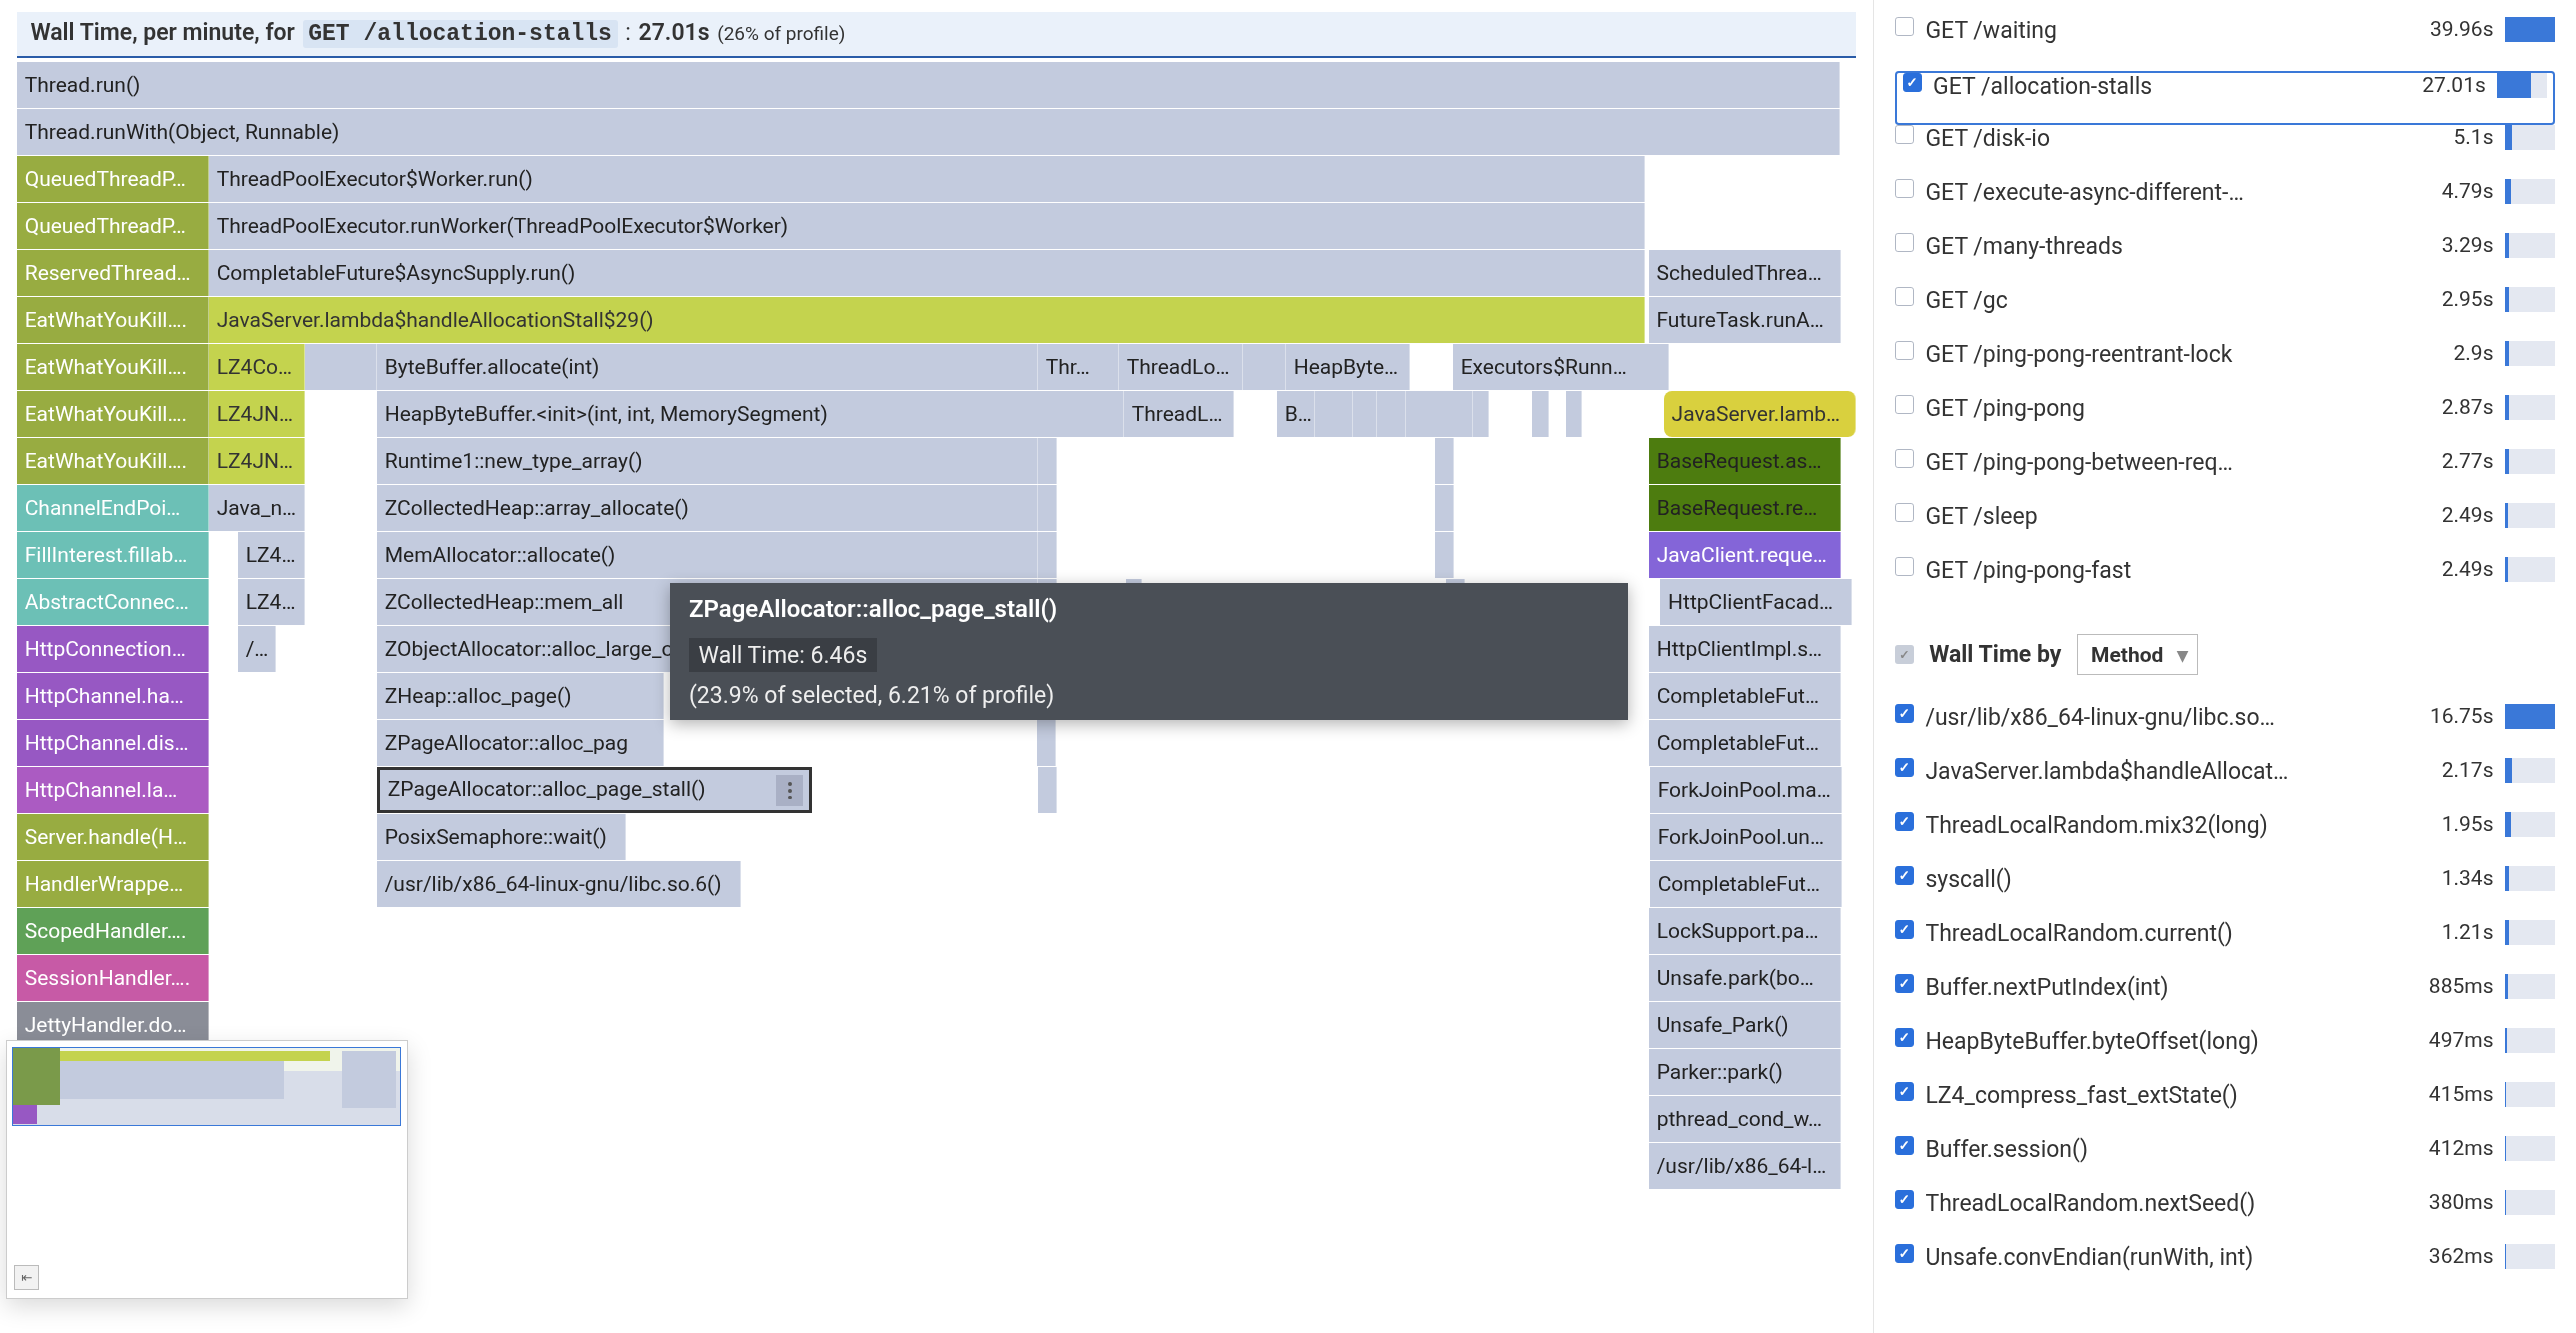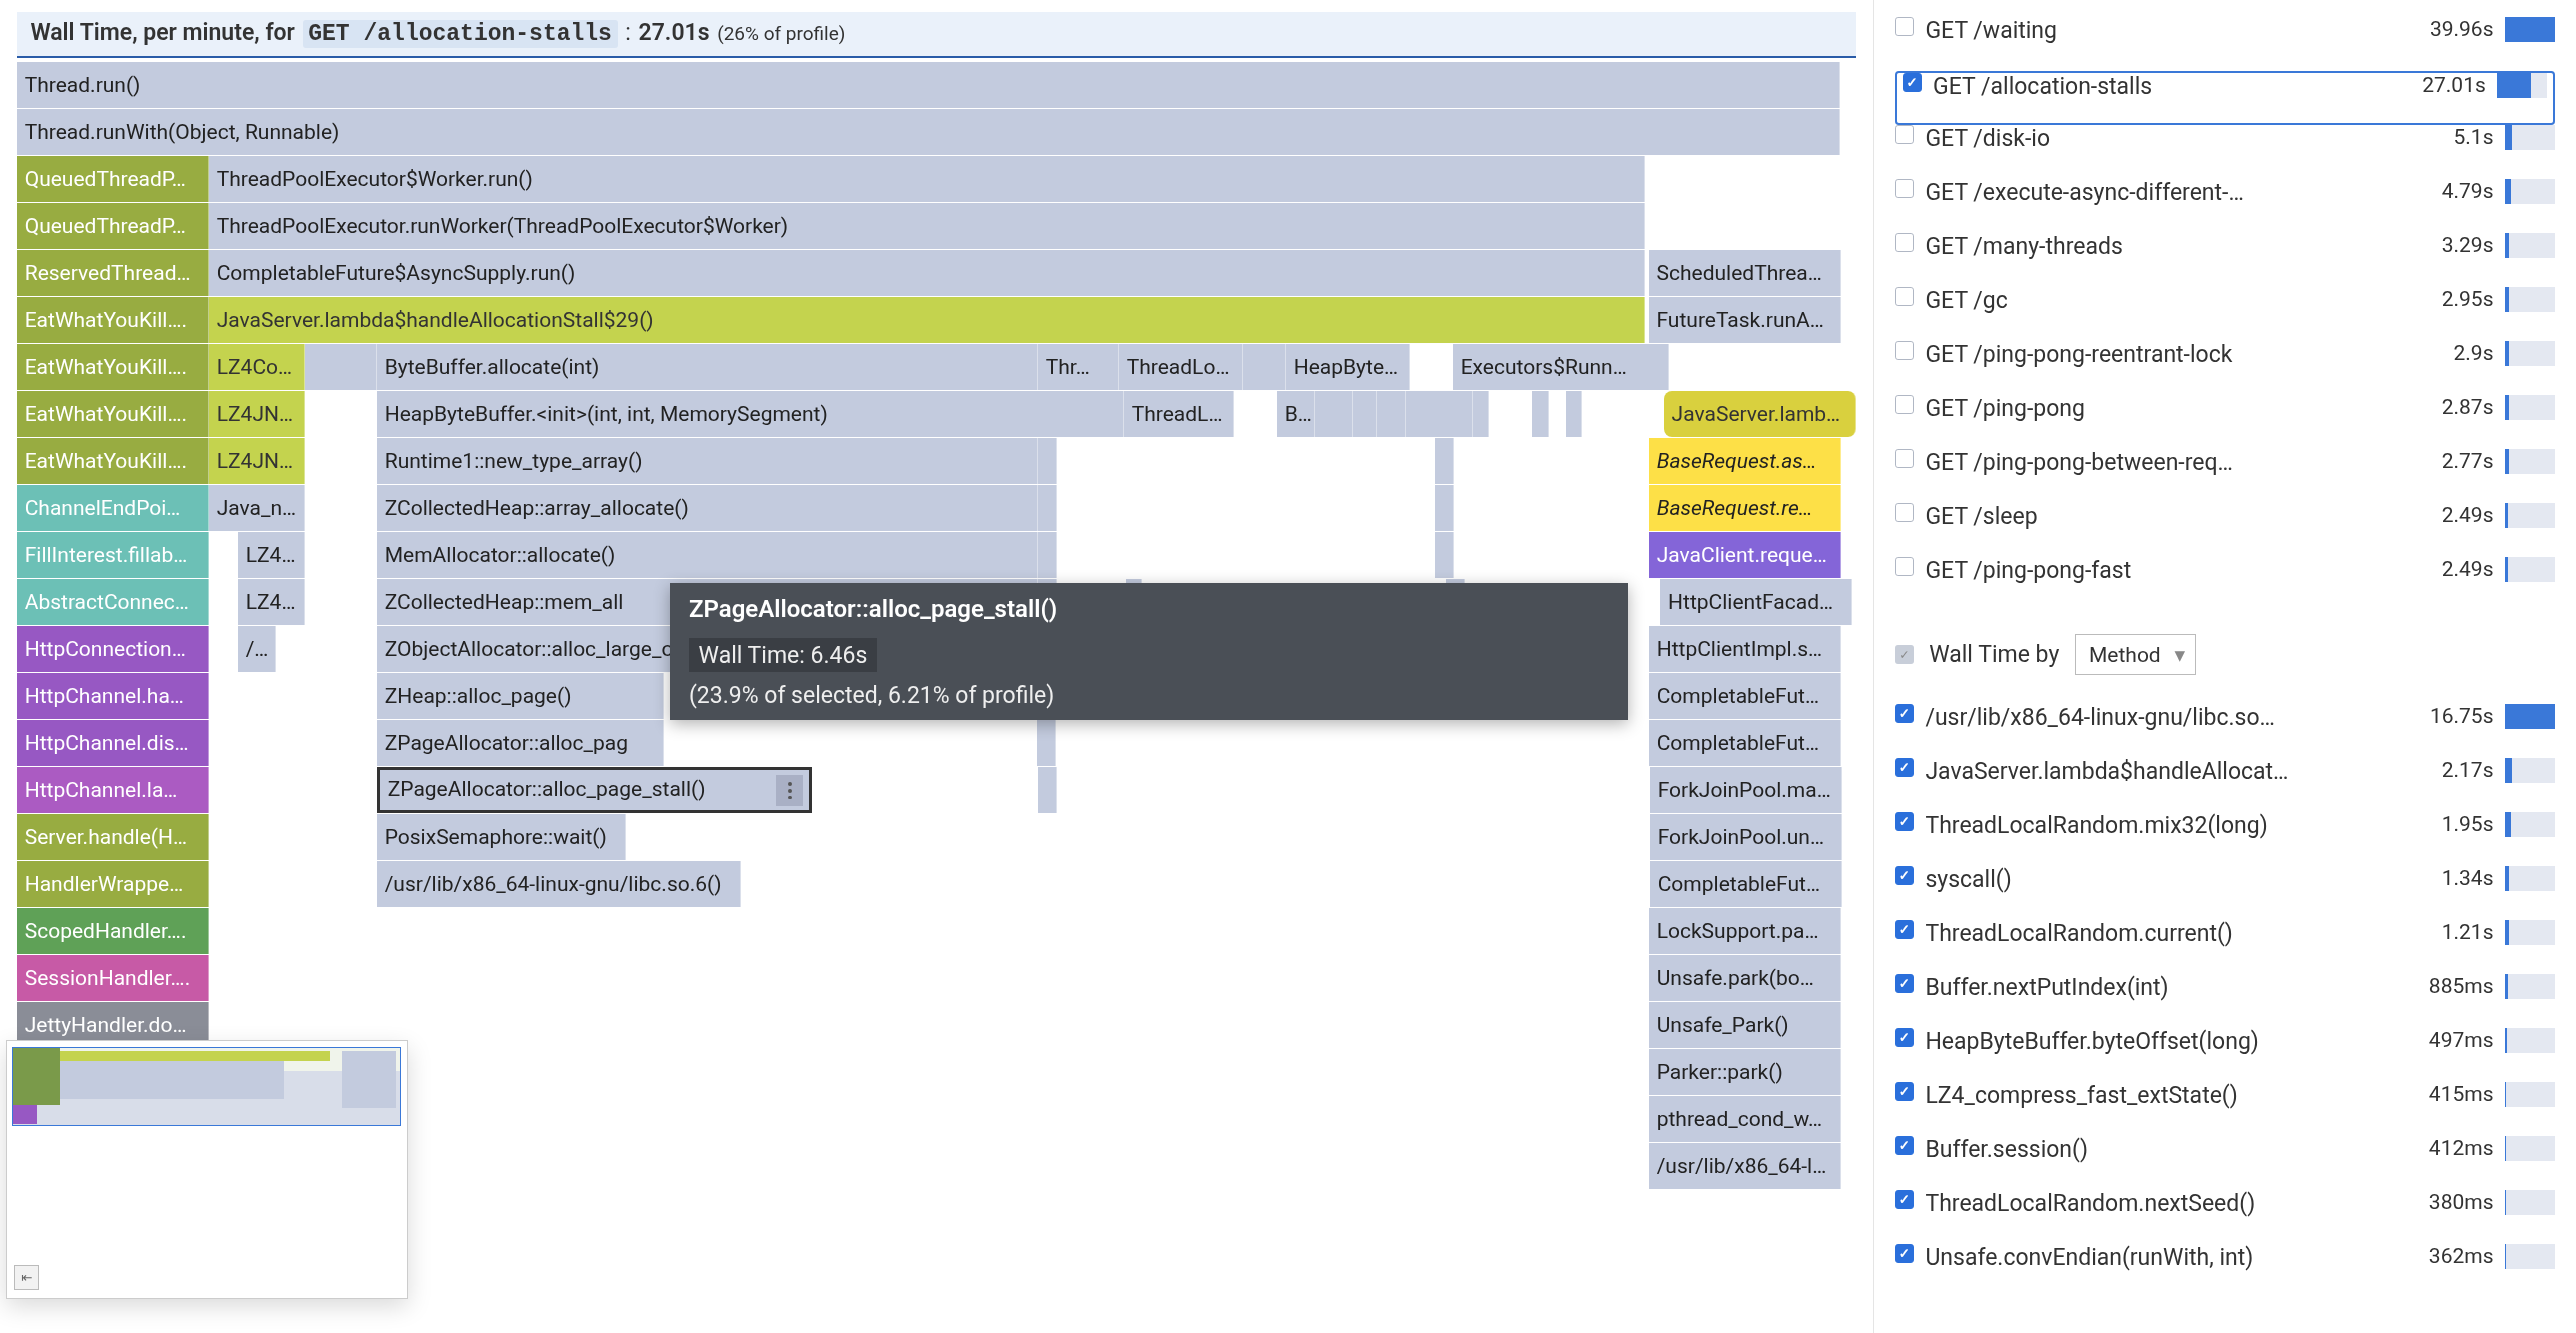--- a/index.html
+++ b/index.html
@@ -16,21 +16,21 @@
 .cell { height: 46px; line-height: 46px; padding: 0 7.7px; font-size: 21px; white-space: nowrap; overflow: hidden; text-overflow: ellipsis; border-right: 1px solid rgba(255,255,255,0.4); }
 .cell-blue { background: #c3cbde; color: #222; }
 .cell-olive { background: #98ac41; color: #fff; }
 .cell-olive-light { background: #c4d34e; color: #333; }
 .cell-green { background: #5fa157; color: #fff; }
 .cell-teal { background: #6cc0b6; color: #fff; }
 .cell-purple { background: #9758c3; color: #fff; }
 .cell-purple2 { background: #ab5bc2; color: #fff; }
 .cell-pink { background: #c75aa6; color: #fff; }
 .cell-gray { background: #8a8d97; color: #fff; }
-.cell-cyan { background: #fde047; color: #222; font-style: italic; }
+.cell-cyan { background: #4d7c0f; color: #222; }
 .cell-yellow { background: #d9d03e; color: #333; }
 .cell-violet { background: #8465d8; color: #fff; }
 .cell-selected { border: 3.8px solid #333; line-height: 38px; padding-right: 38px; position: relative; }
 .cell-selected .menu-dots { position: absolute; right: 5.7px; top: 5.7px; width: 27px; height: 31px; background: #a9b0c5; display: flex; flex-direction: column; align-items: center; justify-content: center; gap: 2.9px; }
 .cell-selected .menu-dots span { width: 3.8px; height: 3.8px; background: #555; border-radius: 50%; }
 .tooltip { position: absolute; background: #4a4f56; color: #eee; padding: 11.5px 19px; font-size: 23px; box-shadow: 0 3.8px 15.3px rgba(0,0,0,0.3); z-index: 50; }
 .tooltip .t-title { color: #fff; font-weight: 600; margin-bottom: 15.3px; font-size: 24px; }
 .tooltip .t-dark { background: #3a3e44; display: inline-block; padding: 3.8px 9.6px; margin-bottom: 9.6px; }
 .minimap { position: absolute; width: 402px; height: 259px; border: 1.9px solid #ccc; background: #fff; box-shadow: 0 7.7px 23px rgba(0,0,0,0.15); padding: 5.7px; }
 .minimap-view { border: 1.9px solid #3a78d8; height: 79px; position: relative; background: linear-gradient(to bottom, #f0f4eb 0%, #f0f4eb 30%, #d8dde9 30%, #d8dde9 100%); }
@@ -38,21 +38,21 @@
 .minimap-toggle { position: absolute; bottom: 7.7px; left: 7.7px; width: 25px; height: 25px; border: 1px solid #bbb; display: flex; align-items: center; justify-content: center; font-size: 13.4px; color: #666; background: #f2f2f2; }
 .endpoint-row { display: flex; align-items: flex-start; height: 54px; gap: 11.5px; }
 .endpoint-row .cb { width: 19px; height: 19px; border: 1.9px solid #b0b7c4; border-radius: 2.9px; flex-shrink: 0; display: flex; align-items: center; justify-content: center; }
 .endpoint-row .cb.checked { background: #2a6fdb; border-color: #2a6fdb; }
 .endpoint-row .cb.checked::after { content: "✓"; color: #fff; font-size: 13.4px; font-weight: bold; }
 .endpoint-row .label { flex: 1; font-size: 23px; white-space: nowrap; overflow: hidden; text-overflow: ellipsis; }
 .endpoint-row .value { font-size: 21px; color: #333; width: 91px; text-align: right; }
 .endpoint-row .bar-wrap { width: 50px; height: 25px; background: #e4e8f1; position: relative; }
 .endpoint-row .bar-fill { height: 100%; background: #3a78d8; }
 .endpoint-selected { border: 2.9px solid #3a78d8; border-radius: 3.8px; padding: 0 5.7px; }
-.dropdown-row { display: flex; align-items: center; gap: 15.3px; margin: 23px 0 29px; }
+.dropdown-row { display: flex; align-items: center; gap: 15.3px; margin: 23px 0 29px; font-weight: bold; }
 .dropdown-row .cb-small { width: 19px; height: 19px; background: #c8ced9; border-radius: 2.9px; display: flex; align-items: center; justify-content: center; }
 .dropdown-row .cb-small::after { content: "✓"; color: #888; font-size: 12.4px; }
 .dropdown-row .lbl { font-size: 23px; }
 .dropdown-row .select { border: 1px solid #bbb; border-radius: 0; padding: 7.7px 34px 7.7px 13.4px; font-size: 21px; position: relative; }
 .dropdown-row .select::after { content: "▾"; color: #888; position: absolute; right: 9.6px; }
 </style>
 </head>
 <body>
 
 <div class="container">

